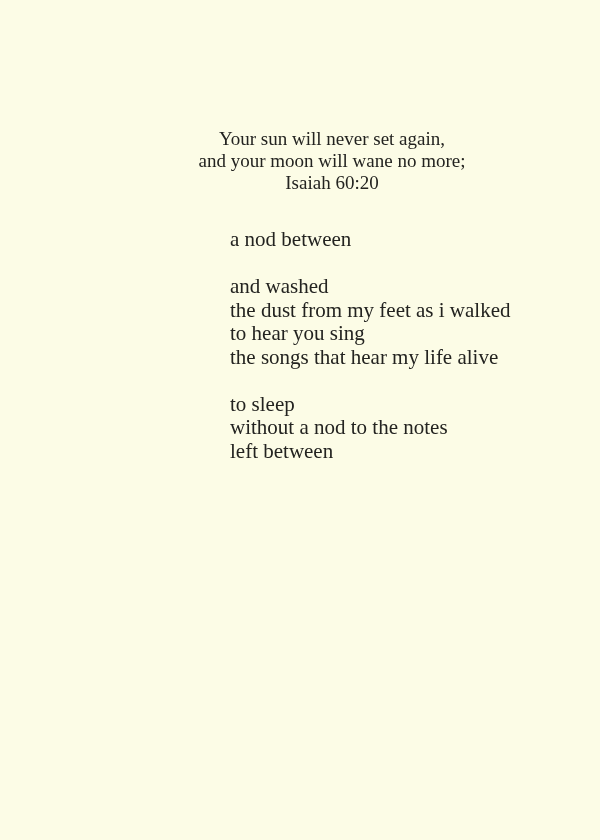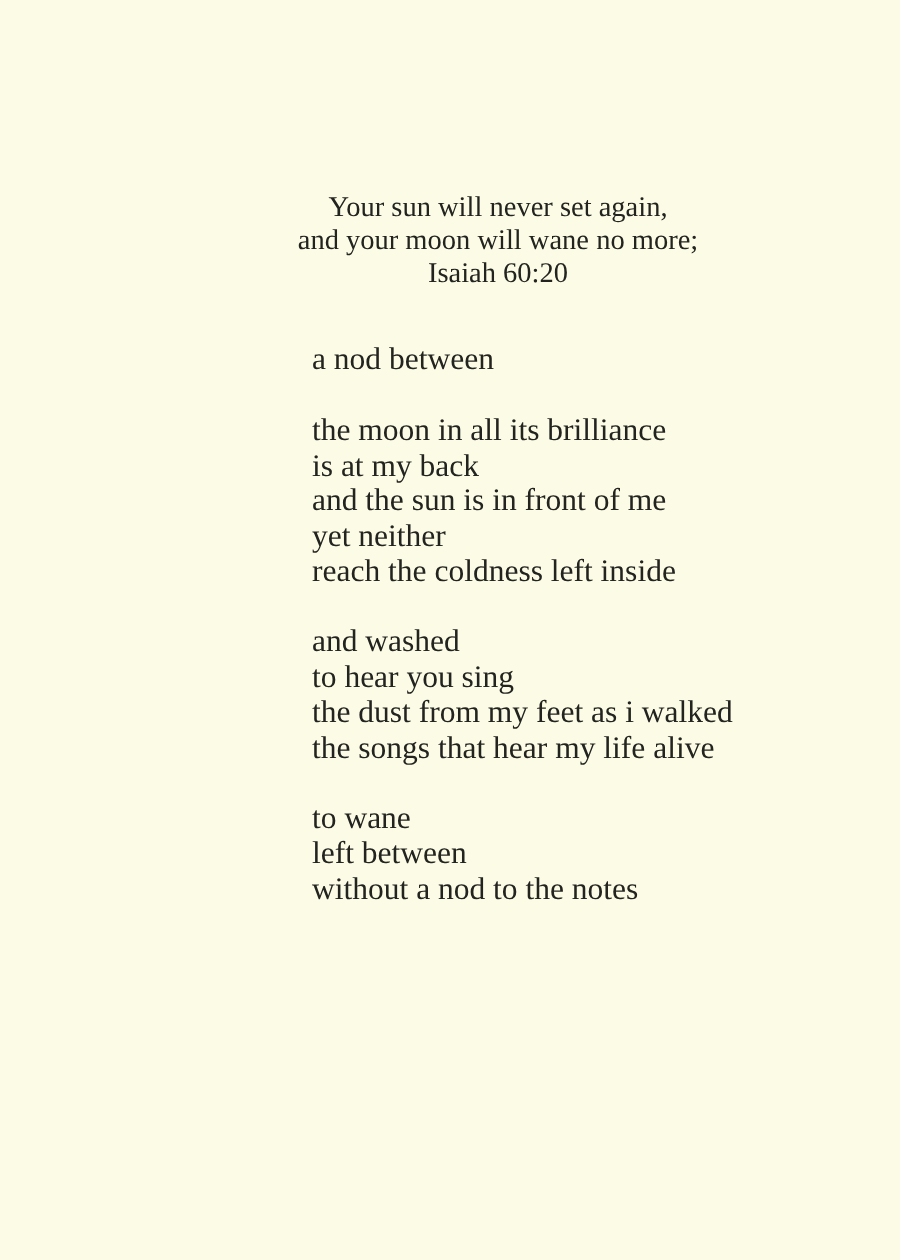--- a/index.html
+++ b/index.html
@@ -25,21 +25,21 @@
     top: 128px;
     left: 0;
     width: 572px;
     text-align: center;
     font-size: 19px;
     line-height: 22px;
   }
   .poem-body {
     position: absolute;
     top: 228px;
-    left: 162px;
+    left: 184px;
     font-size: 21px;
     line-height: 23.5px;
   }
   .poem-title {
     font-size: 21px;
     font-weight: normal;
     margin: 0 0 23.5px 0;
     line-height: 23.5px;
   }
   .stanza {
@@ -60,33 +60,26 @@
   <div class="epigraph">
     <div class="line">Your sun will never set again,</div>
     <div class="line">and your moon will wane no more;</div>
     <div class="line">Isaiah 60:20</div>
   </div>
 
   <div class="poem-body">
     <h1 class="poem-title">a nod between</h1>
 
     <div class="stanza">
-        <div class="line">the moon in all its brilliance</div>
-        <div class="line">is at my back</div>
-        <div class="line">and the sun is in front of me</div>
-        <div class="line">yet neither</div>
-        <div class="line">reach the coldness left inside</div>
-      </div>
-    <div class="stanza">
         <div class="line">and washed</div>
+        <div class="line">the dust from my feet as i walked</div>
         <div class="line">to hear you sing</div>
-        <div class="line">the dust from my feet as i walked</div>
         <div class="line">the songs that hear my life alive</div>
       </div>
     <div class="stanza">
-        <div class="line">to wane</div>
+        <div class="line">to sleep</div>
+        <div class="line">without a nod to the notes</div>
         <div class="line">left between</div>
-        <div class="line">without a nod to the notes</div>
       </div>
 
   </div>
 
 </div>
 
 </body></html>

